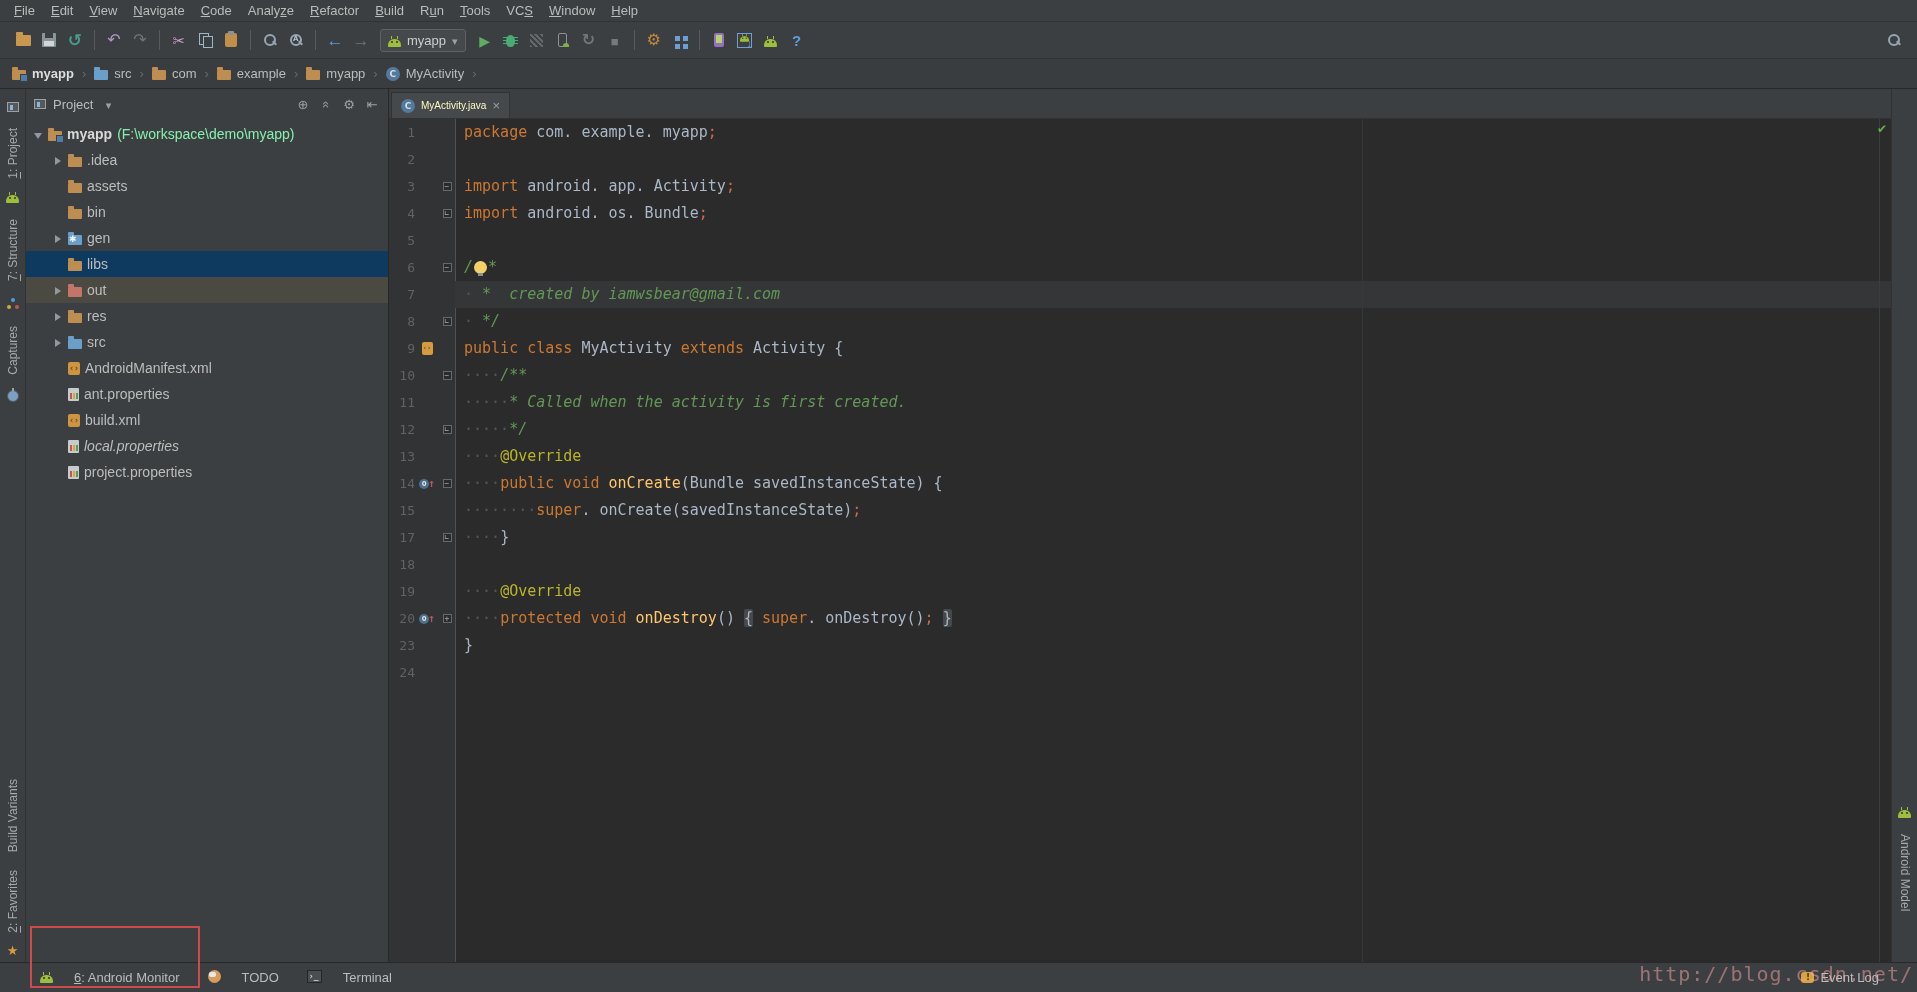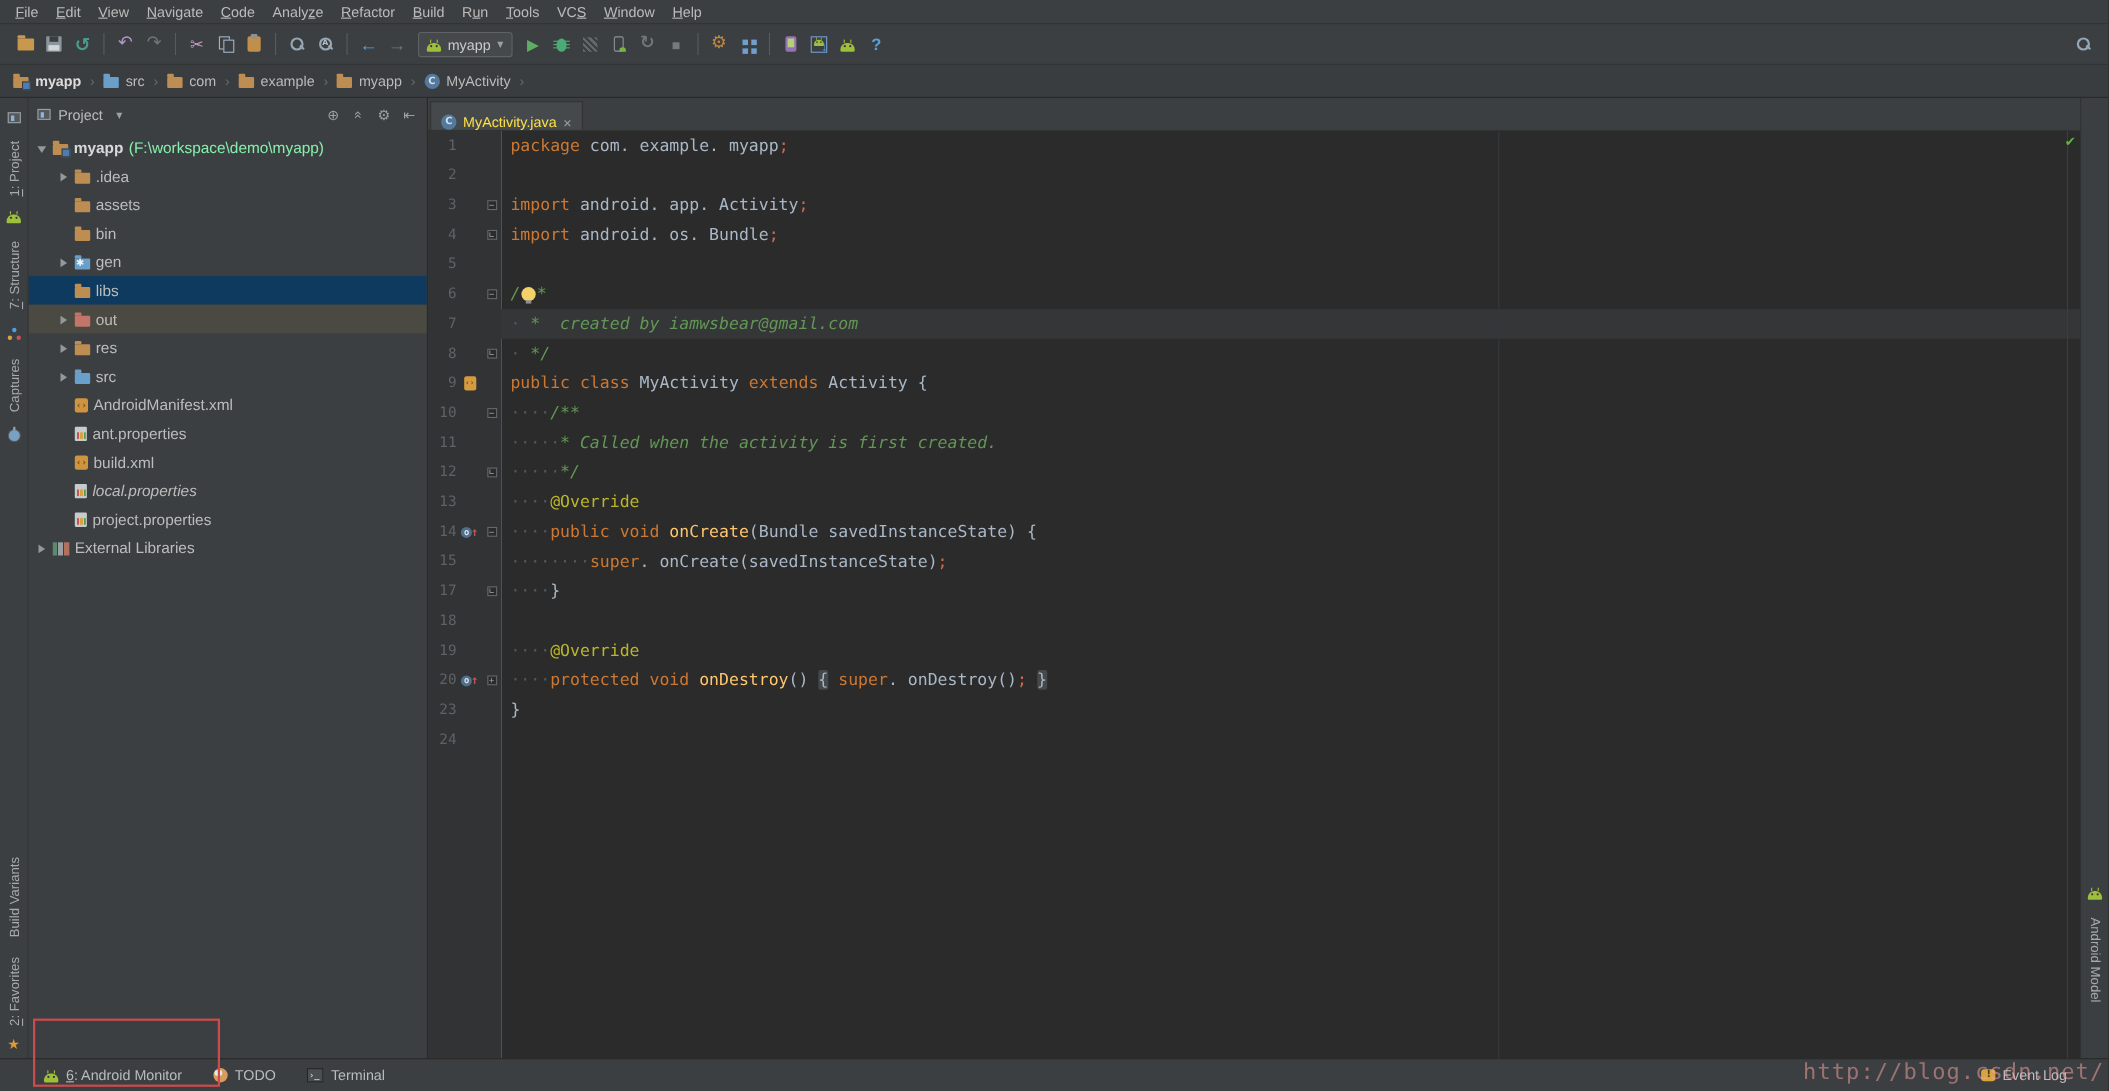--- a/index.html
+++ b/index.html
@@ -138,21 +138,21 @@
 .trow.hover{background:#4b4a42}
 .tri{width:11px;flex:none;text-align:center}
 .tri-right::before{content:"";display:inline-block;border-left:6px solid #91989e;border-top:4px solid transparent;border-bottom:4px solid transparent}
 .tri-down::before{content:"";display:inline-block;border-top:6px solid #91989e;border-left:4px solid transparent;border-right:4px solid transparent}
 .tlab.bold{font-weight:bold;color:#d8d8d8}
 .tpath{color:#86efac}
 
 
 .editor{flex:1;display:flex;flex-direction:column;background:#2b2b2b;position:relative;min-width:0}
 .tabs{height:30px;flex:none;background:#3c3f41;display:flex;align-items:stretch;padding:3px 0 0 2px;border-bottom:1px solid #323232}
-.tab{display:flex;align-items:flex-end;gap:6px;background:#45494b;padding:0 9px;font-size:13px;color:#fde047;border:1px solid #323232;border-bottom:none}
+.tab{display:flex;align-items:center;gap:6px;background:#45494b;padding:0 9px;font-size:10px;color:#fef9c3;border:1px solid #323232;border-bottom:none}
 .code{flex:1;position:relative;font:15px/27px "DejaVu Sans Mono",monospace;
   background:linear-gradient(90deg,#313335 0 66px,#515151 66px 67px,transparent 67px)}
 .cline{display:flex;height:27px;white-space:pre}
 .gut{width:66px;flex:none;display:flex;align-items:center}
 .lnum{width:26px;flex:none;text-align:right;color:#606366;font-size:13px}
 .gicn{width:24px;flex:none;display:flex;justify-content:center;align-items:center}
 .gfold{width:16px;flex:none;display:flex;justify-content:center;align-items:center}
 .fm{width:9px;height:9px;border:1px solid #66696b;background:#2b2b2b;font:8px/8px "DejaVu Sans Mono",monospace;text-align:center;color:#a5a8aa}
 .ltxt{padding-left:9px;flex:1}
 .cline.cur .ltxt{background:#343638}
@@ -165,21 +165,21 @@
 .tk-semi{color:#cf6a4f}
 .tk-ws{color:#4e5860}
 .tk-fb{background:#45494b;border-radius:2px;color:#a9b7c6}
 .marginline{position:absolute;left:973px;top:0;bottom:0;width:1px;background:#35393b}
 .scrolline{position:absolute;right:11px;top:0;bottom:0;width:1px;background:#3a3e40}
 .okbadge{position:absolute;right:2px;top:4px;width:12px;height:12px;color:#62b543;font:bold 12px/12px "DejaVu Sans",sans-serif}
 .okbadge::after{content:"\2714"}
 
 
 .statusbar{height:30px;flex:none;background:#3c3f41;border-top:1px solid #282828;display:flex;align-items:center;font-size:13px;color:#b9bcbe;padding:0 8px;position:relative}
-.stitem{display:flex;align-items:center;gap:7px;margin-right:28px;cursor:default}
+.stitem{display:flex;gap:21px;margin-right:28px;cursor:default}
 .stitem:first-child{margin-left:32px}
 .watermark{position:absolute;right:4px;bottom:6px;font:20px "DejaVu Sans Mono",monospace;color:#fca5a5;opacity:.5;letter-spacing:1px}
 .eventlog{position:absolute;right:38px;top:0;bottom:0;display:flex;gap:6px;align-items:center}
 .redbox{position:absolute;left:30px;top:926px;width:170px;height:62px;border:2px solid #cf4b4b;z-index:50;pointer-events:none}
 </style>
 </head>
 <body>
 
 <div class="menubar" id="menubar">
     <span class="menu-item"><span><u>F</u>ile</span></span>
@@ -416,25 +416,20 @@
         </div>
         <div class="trow" style="padding-left: 26px; font-style: italic;">
           <span class="tri"></span>
           <span class="icn pg pg-prop"></span>
           <span class="tlab">local.properties</span>
         </div>
         <div class="trow" style="padding-left: 26px;">
           <span class="tri"></span>
           <span class="icn pg pg-prop"></span>
           <span class="tlab">project.properties</span>
-        </div>
-        <div class="trow" style="padding-left: 6px;">
-          <span class="tri tri-right"></span>
-          <span class="icn i-libs"></span>
-          <span class="tlab">External Libraries</span>
         </div>
       </div>
   </div>
 
   <div class="editor">
     <div class="tabs">
       <span class="tab">
         <span class="icn i-class"></span>
         <span>MyActivity.java</span>
         <span class="g g-close"></span>

